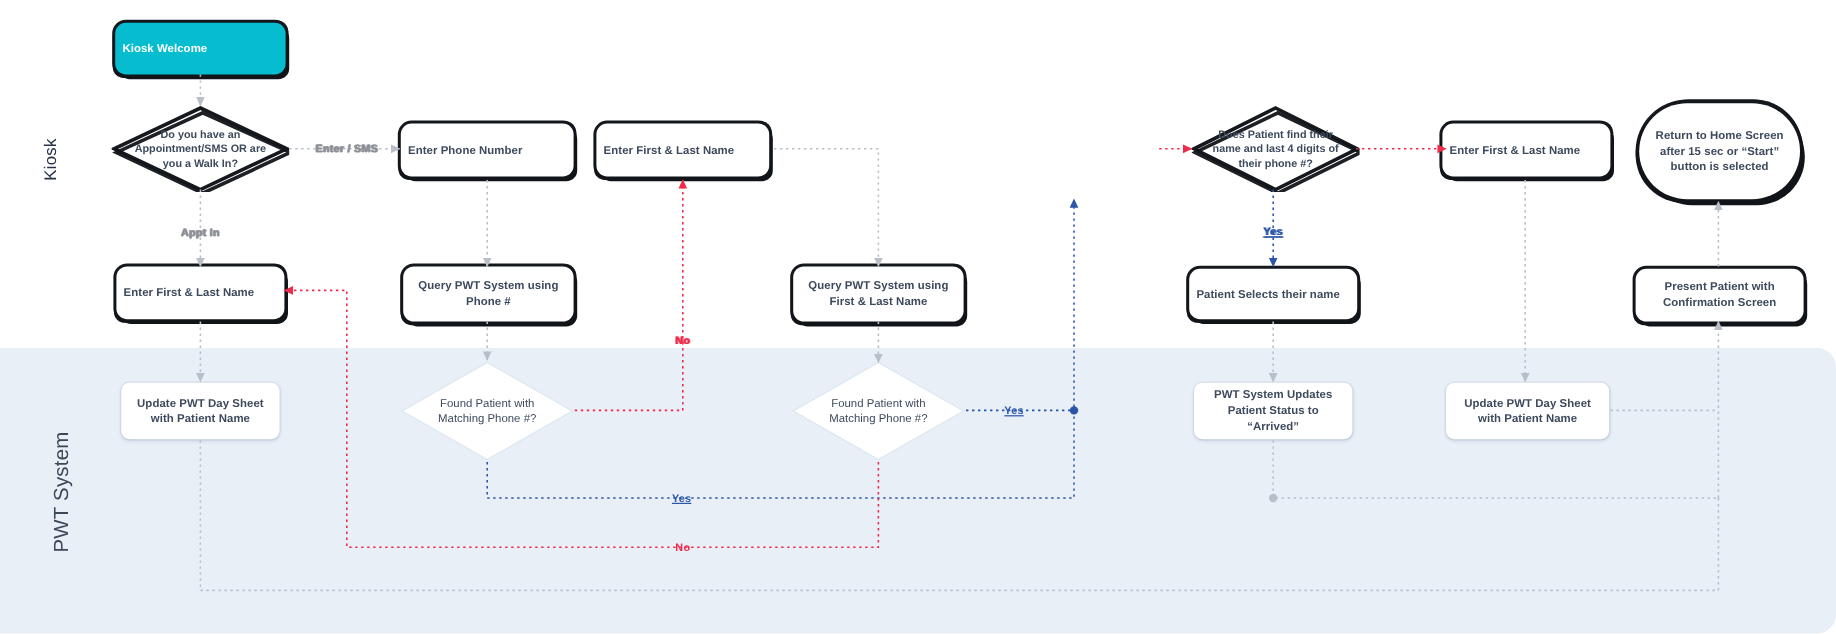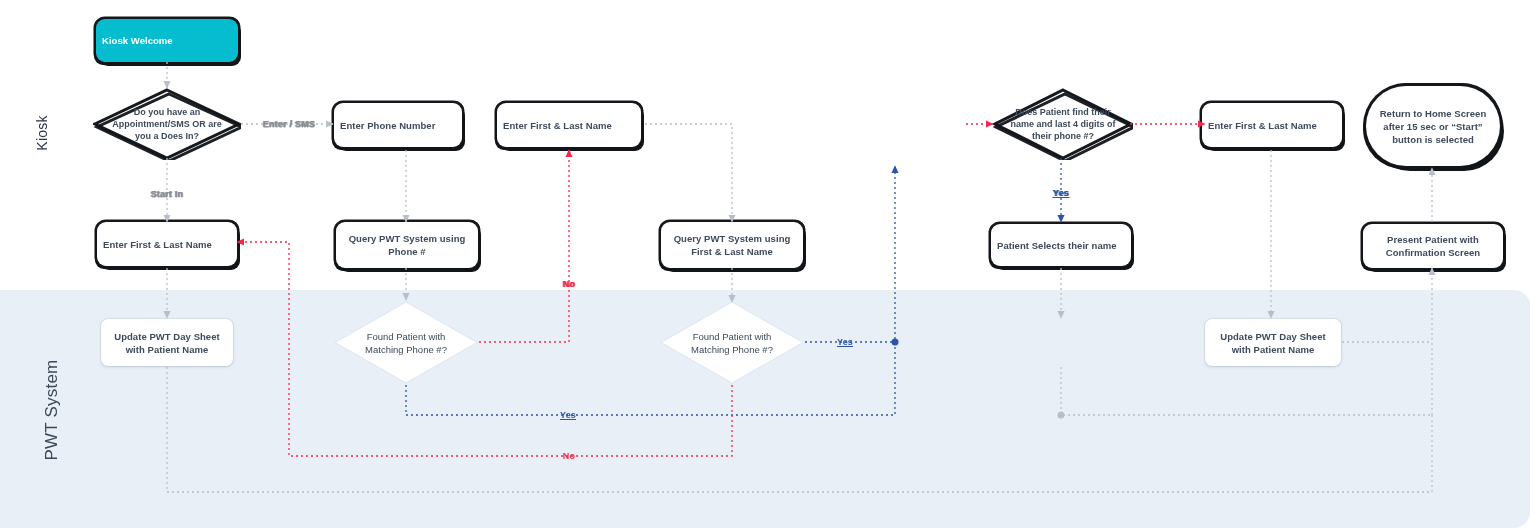--- a/index.html
+++ b/index.html
@@ -168,40 +168,40 @@
       <path d="M1342,342 L1432,342" stroke="#b8bfc8"></path>
 
       <path d="M1432,222 L1432,168" stroke="#b8bfc8" marker-end="url(#ag)"></path>
     </g>
   </svg>
 
   <div class="dot-junction" style="left:895px; top:342px;"></div>
   <div class="dot-junction grey" style="left:1061px; top:415px;"></div>
 
   <div class="elabel el-grey blurlbl" style="left:289px; top:124px;">Enter / SMS</div>
-  <div class="elabel el-grey blurlbl" style="left:167px; top:194px;">Start In</div>
+  <div class="elabel el-grey blurlbl" style="left:167px; top:194px;">Appt In</div>
   <div class="elabel el-blue blurlbl-b" style="left:1061px; top:193px;">Yes</div>
   <div class="elabel el-blue" style="left:845px; top:342px;">Yes</div>
   <div class="elabel el-blue" style="left:568px; top:415px;">Yes</div>
   <div class="elabel el-red blurlbl-r" style="left:569px; top:284px;">No</div>
   <div class="elabel el-red" style="left:569px; top:456px;">No</div>
 
   <div class="node sketch teal" style="left:96px; top:19px; width:142px; height:43px;">
     <span>Kiosk Welcome</span>
   </div>
 
   <div class="dia-wrap" style="left:93px; top:88px; width:148px; height:72px;">
     <svg class="dia-shape" viewBox="0 0 148 72">
       <polygon points="74,2 146,36 74,70 2,36" fill="#ffffff" stroke="#15191d" stroke-width="3"></polygon>
       <polygon points="76,6 149,39 76,73 4,39" fill="none" stroke="#111418" stroke-width="3" opacity=".95"></polygon>
     </svg>
-    <div class="dia-text small">Do you have an Appointment/SMS OR are you a Does In?</div>
-  </div>
-
-  <div class="node sketch" style="left:334px; top:103px; width:128px; height:44px;">
+    <div class="dia-text small">Do you have an Appointment/SMS OR are you a Walk In?</div>
+  </div>
+
+  <div class="node sketch" style="left:334px; top:103px; width:144px; height:44px;">
     <span>Enter Phone Number</span>
   </div>
 
   <div class="node sketch" style="left:497px; top:103px; width:144px; height:44px;">
     <span>Enter First &amp; Last Name</span>
   </div>
 
 
   <div class="dia-wrap" style="left:993px; top:88px; width:140px; height:72px;">
     <svg class="dia-shape" viewBox="0 0 140 72">
@@ -250,18 +250,21 @@
     <div class="dia-text" style="font-weight:400;">Found Patient with Matching Phone #?</div>
   </div>
 
   <div class="dia-wrap" style="left:659px; top:300px; width:146px; height:85px;">
     <svg class="dia-shape" viewBox="0 0 146 85">
       <polygon points="73,2 144,42.5 73,83 2,42.5" fill="#ffffff" stroke="#dde6f0" stroke-width="1"></polygon>
     </svg>
     <div class="dia-text" style="font-weight:400;">Found Patient with Matching Phone #?</div>
   </div>
 
+  <div class="node soft" style="left:995px; top:319px; width:132px; height:47px;">
+    <span>PWT System Updates Patient Status to “Arrived”</span>
+  </div>
 
   <div class="node soft" style="left:1205px; top:319px; width:136px; height:47px;">
     <span>Update PWT Day Sheet with Patient Name</span>
   </div>
 
 </div>
 
 </body></html>

